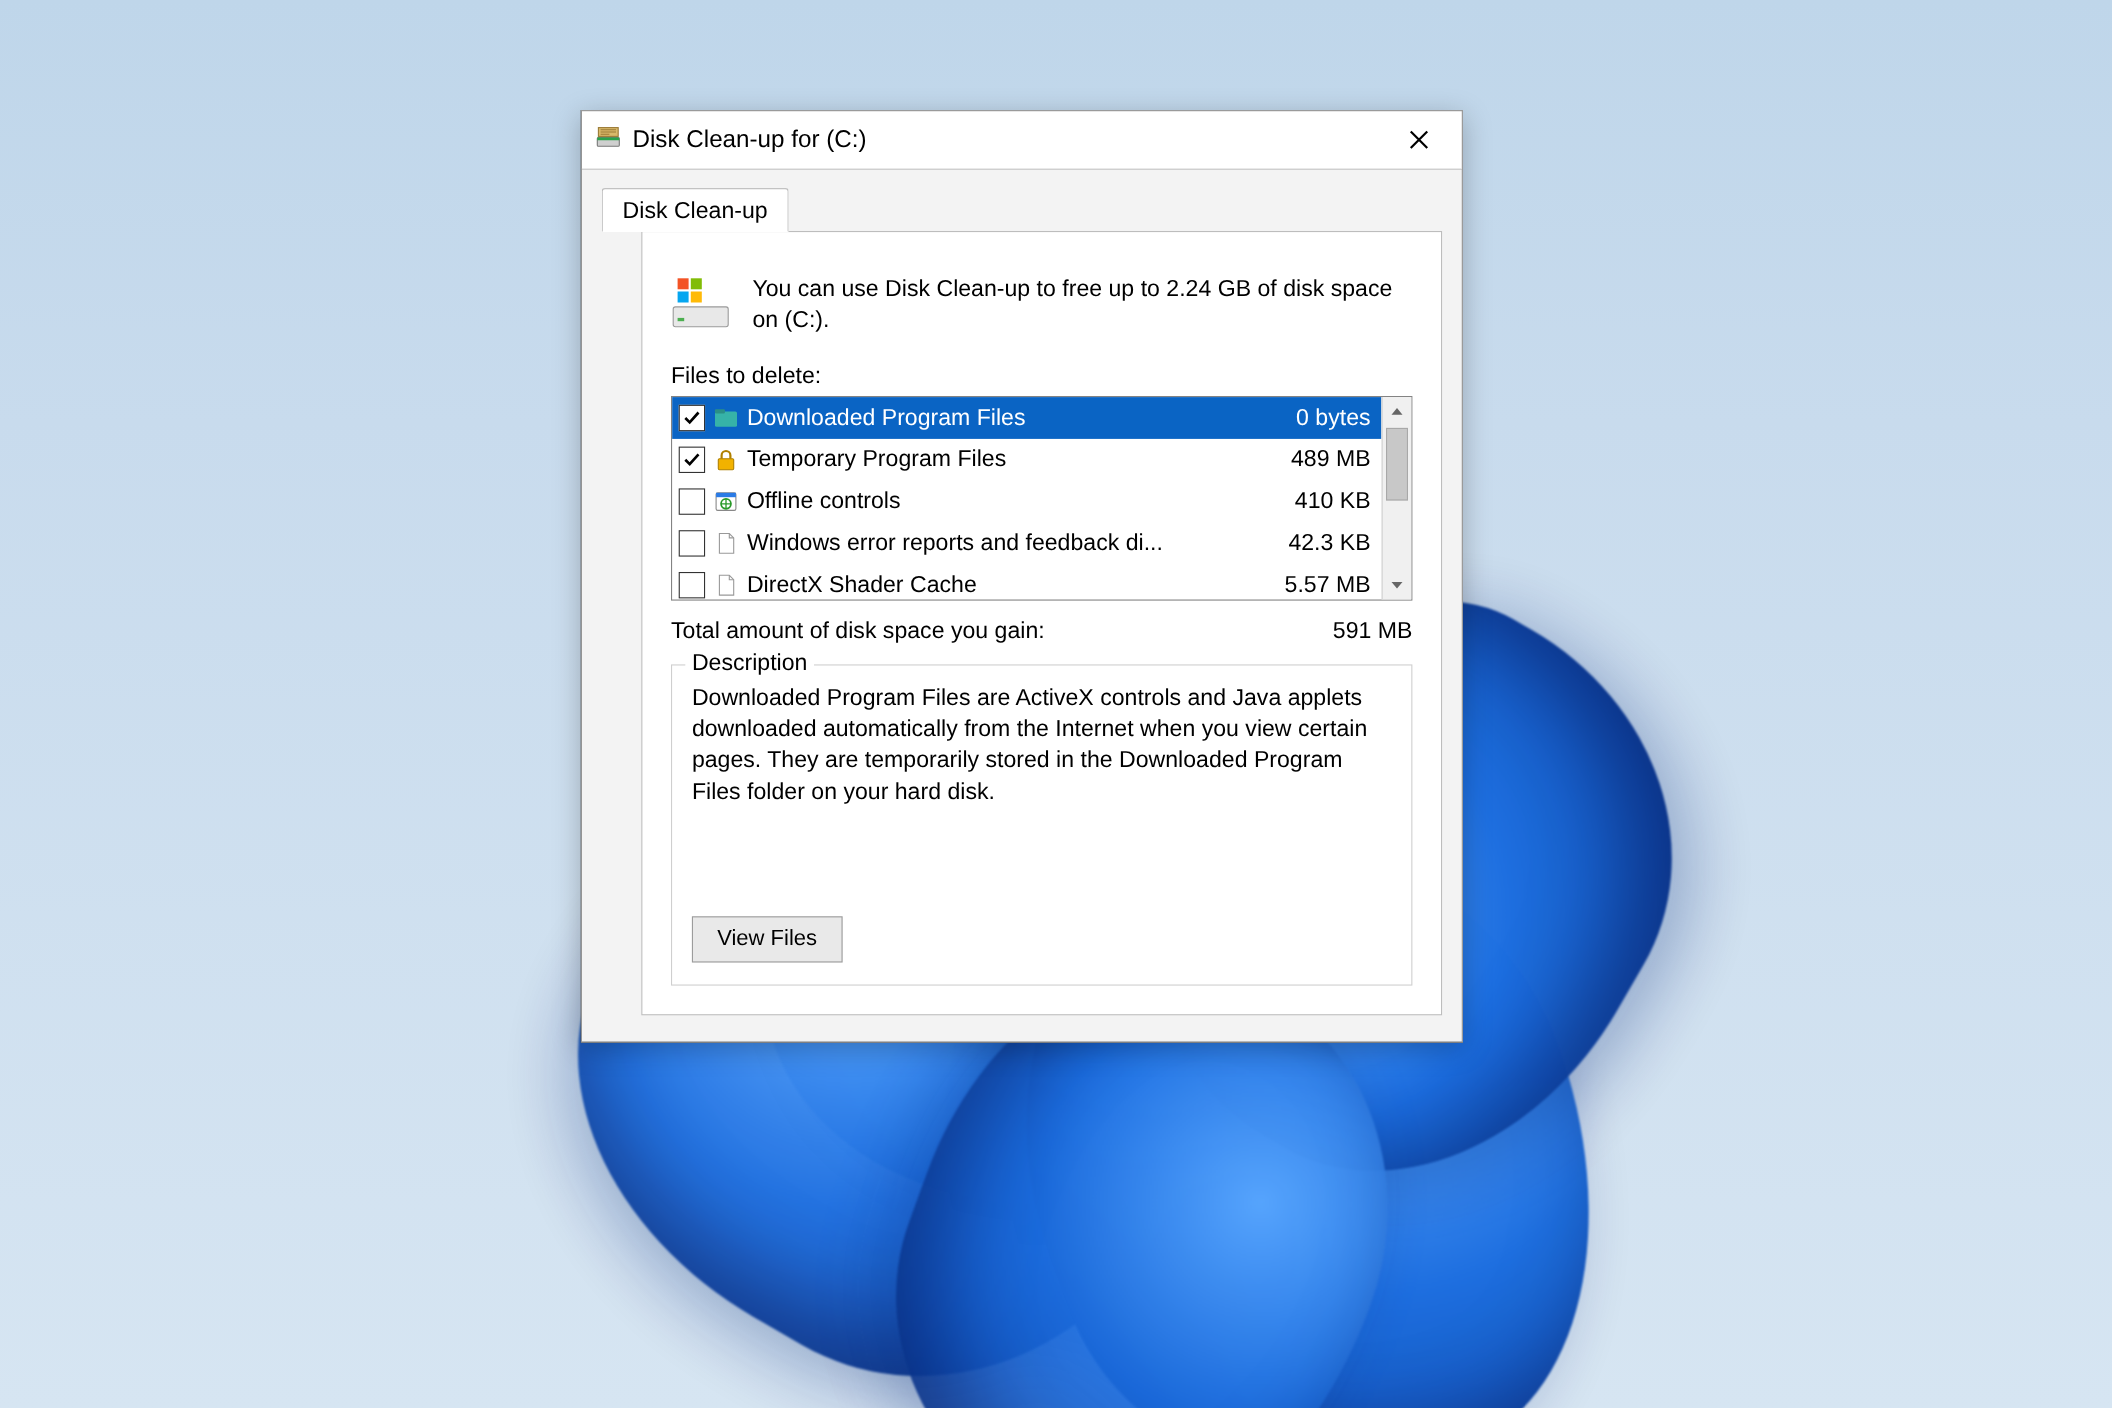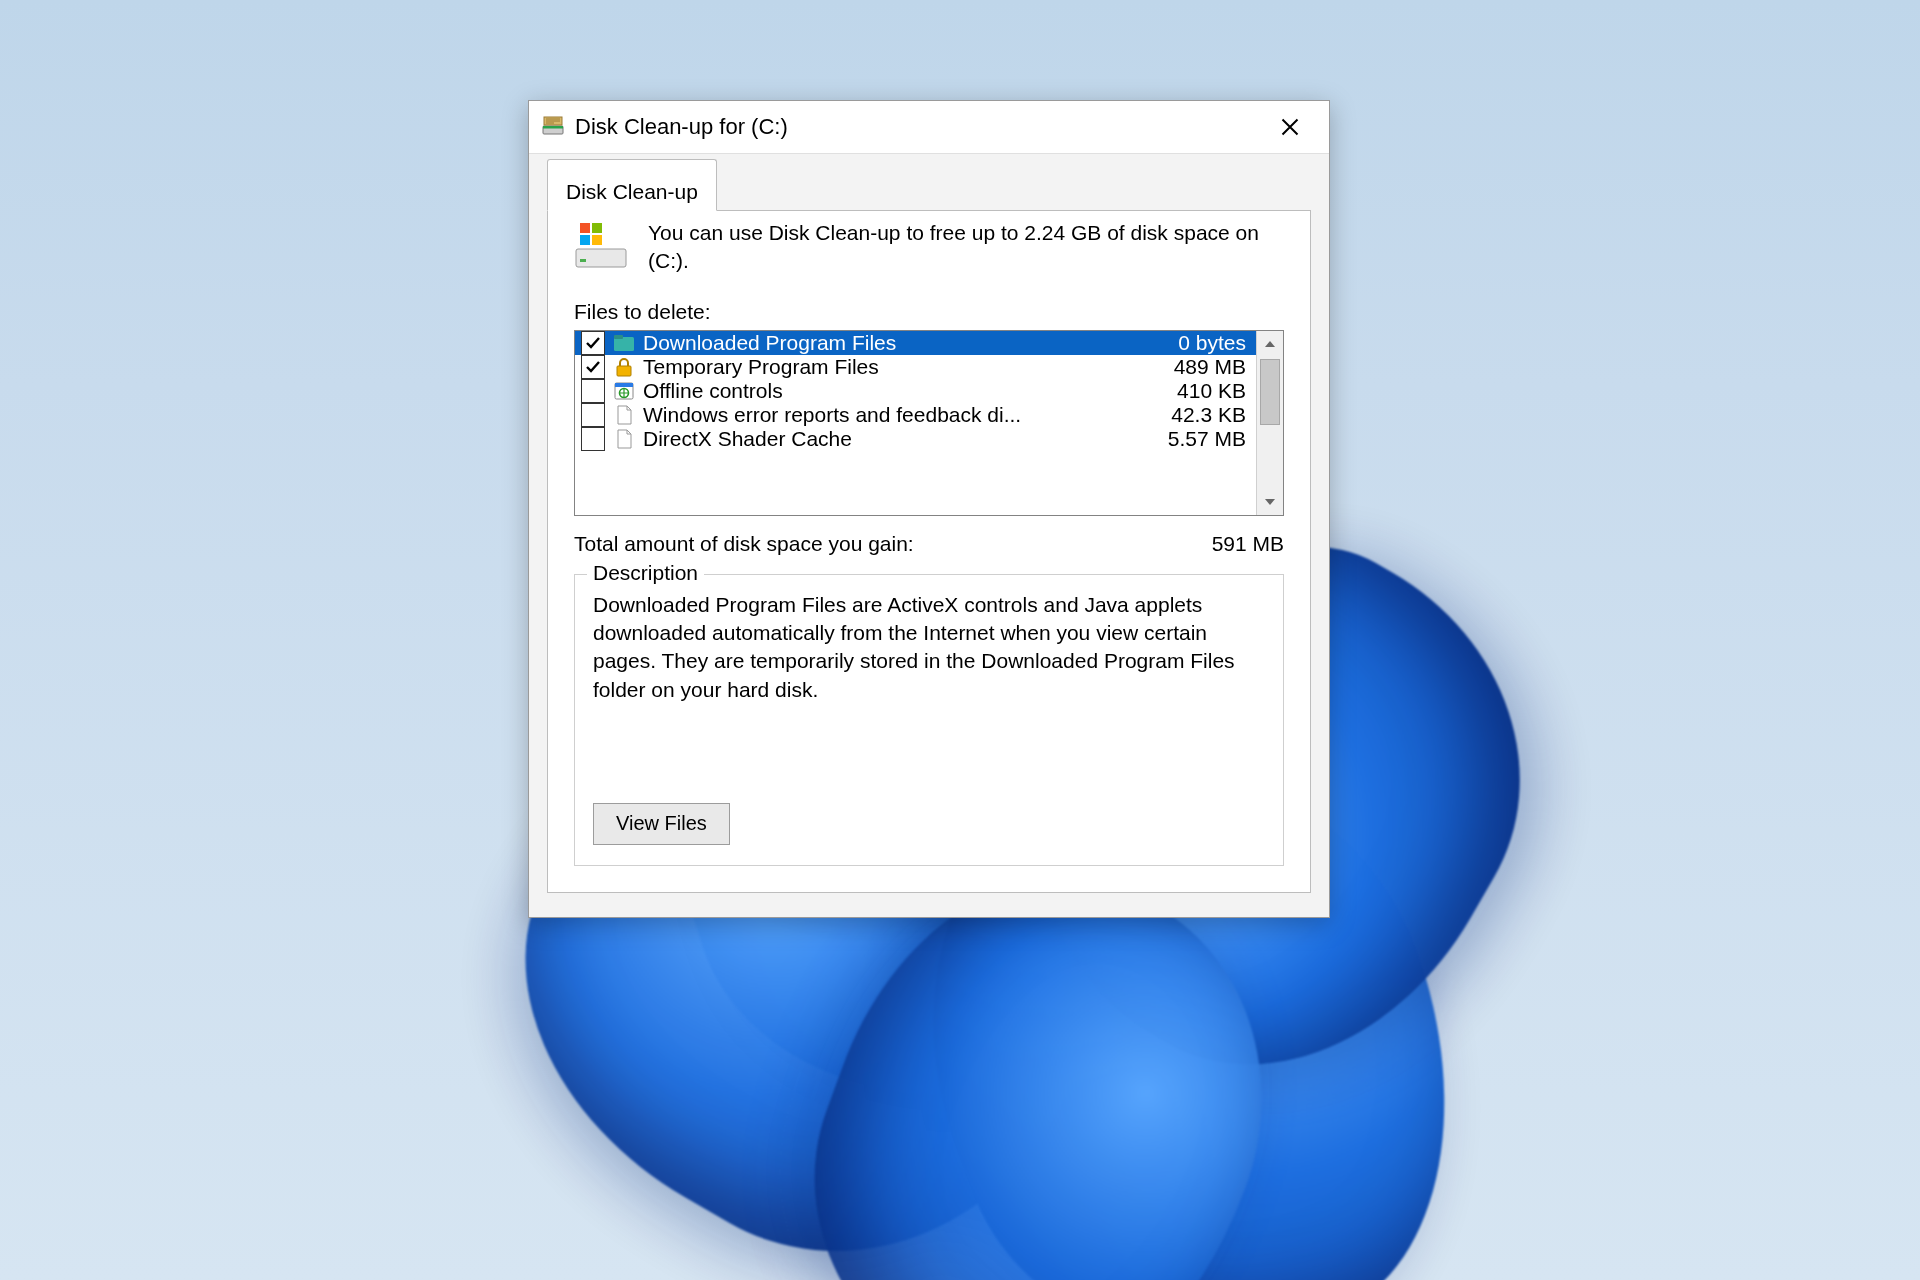--- a/index.html
+++ b/index.html
@@ -80,29 +80,30 @@
     position: relative;
     height: 42px;
   }
   .tab {
     position: absolute;
     left: 0;
     bottom: -1px;
     background: #fff;
     border: 1px solid #bdbdbd;
     border-bottom: 1px solid #fff;
-    padding: 20px 18px 6px 18px;
+    padding: 8px 18px 6px 18px;
     font-size: 21px;
     border-radius: 3px 3px 0 0;
     z-index: 2;
   }
   .tab-panel {
     background: #fff;
     border: 1px solid #bdbdbd;
-    padding: 8px 26px 26px 26px;
+    padding: 38px 26px 26px 26px;
+    margin-left: 36px;
   }
 
   .intro {
     display: flex;
     gap: 20px;
     margin-bottom: 24px;
   }
   .drive-icon {
     width: 54px; height: 54px;
     flex: none;
@@ -118,21 +119,21 @@
     background: #fff;
     height: 184px;
   }
   .file-list {
     flex: 1;
     overflow: hidden;
   }
   .row {
     display: flex;
     align-items: center;
-    height: 24px;
+    height: 38px;
     padding: 0 10px 0 6px;
     gap: 8px;
   }
   .row.selected {
     background: #0a64c4;
     color: #fff;
   }
   .cb {
     width: 22px; height: 22px; flex: none;
     border: 1px solid #333; background: #fff;

